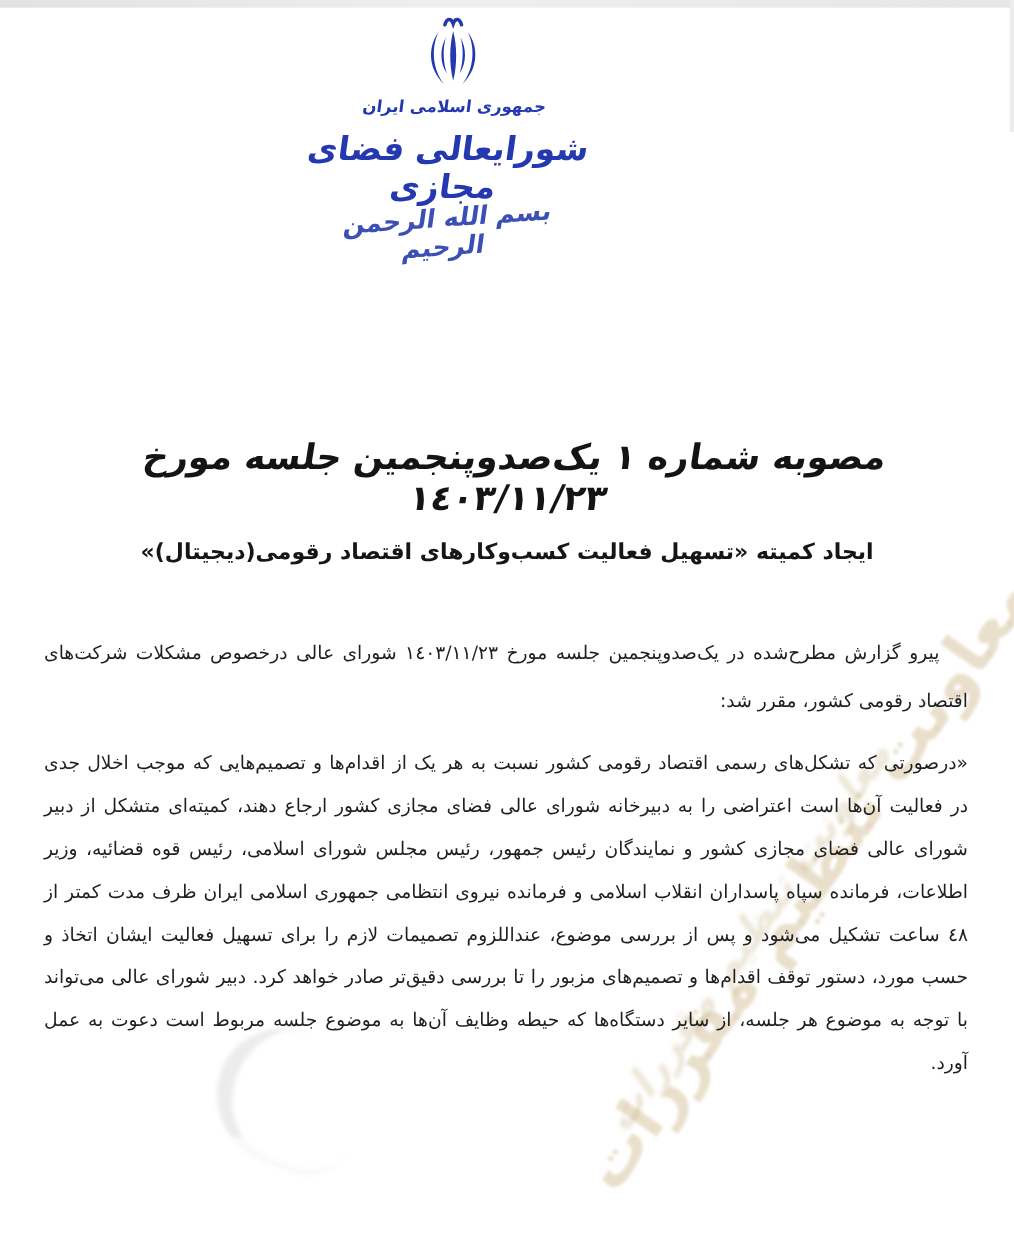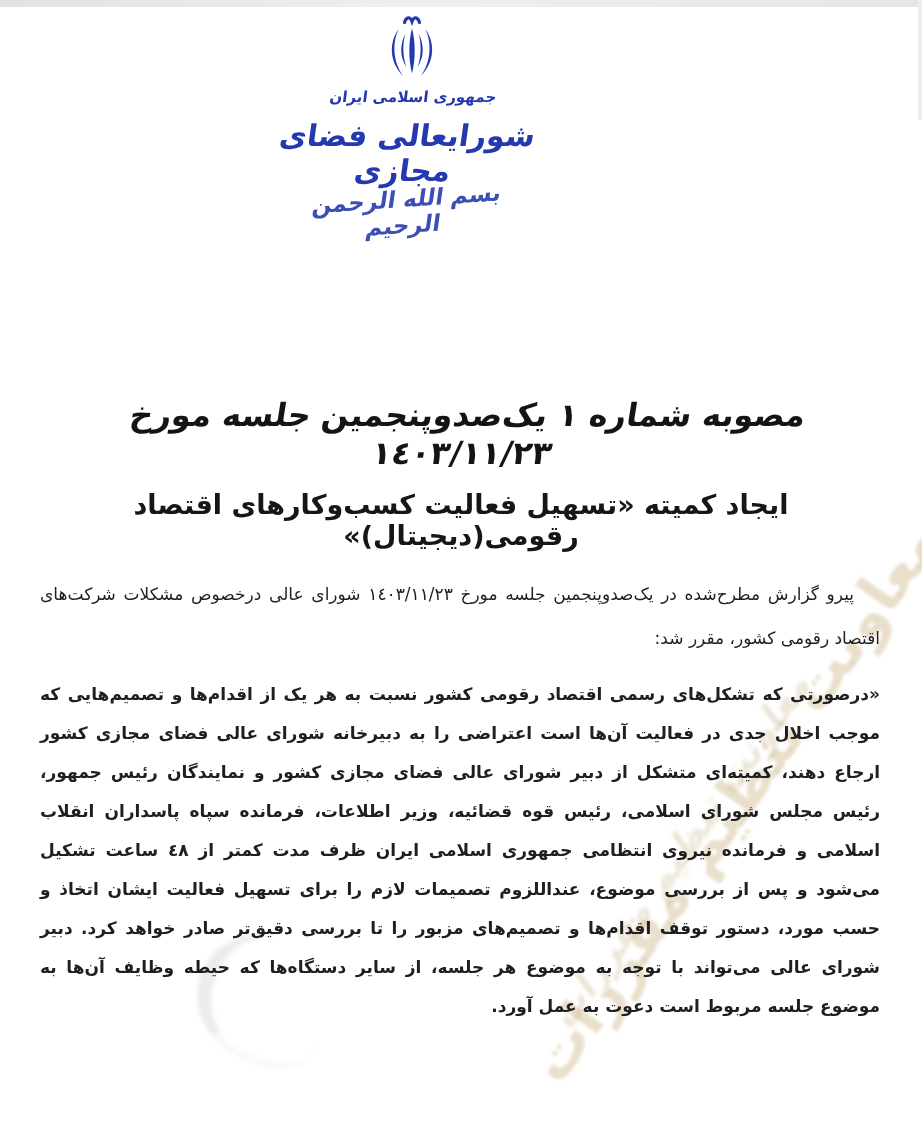--- a/index.html
+++ b/index.html
@@ -28,29 +28,29 @@
     position:absolute; top:186px; left:295px; width:220px; text-align:center;
     color:#2b41ae; font-size:23px; font-weight:bold;
     transform:rotate(-4deg) skewX(-12deg); opacity:0.92;
   }
   .resolution-title {
     position:absolute; top:396px; left:115px; width:700px; text-align:center;
     color:#141414; font-size:32px; font-weight:bold; transform:skewX(-9deg);
   }
   .resolution-subject {
     position:absolute; top:489px; left:99px; width:724px; text-align:center;
-    color:#161616; font-size:27px; font-weight:bold;
+    color:#161616; font-size:20px; font-weight:bold;
   }
   .doc-body {
     position:absolute; top:572px; right:42px; left:40px;
     color:#1f1f1f; font-size:17px; text-align:justify;
   }
   .para { margin:0; }
   .para-intro   { line-height:44px; text-indent:26px; margin-bottom:15px; }
-  .para-main    { line-height:39px;font-weight:bold; }
+  .para-main    { line-height:39px; }
   .para-closing { line-height:39px; text-indent:14px; }
   .watermark-stamp {
     position:absolute; top:596px; left:430px; width:420px; height:420px;
     pointer-events:none; overflow:visible;
   }
   .watermark-line1 {
     position:absolute; top:170px; left:-30px; white-space:nowrap;
     transform:rotate(-55deg); transform-origin:50% 50%;
     font-size:60px; font-weight:bold; color:rgba(187,157,96,0.33);
     filter:blur(1.6px);

